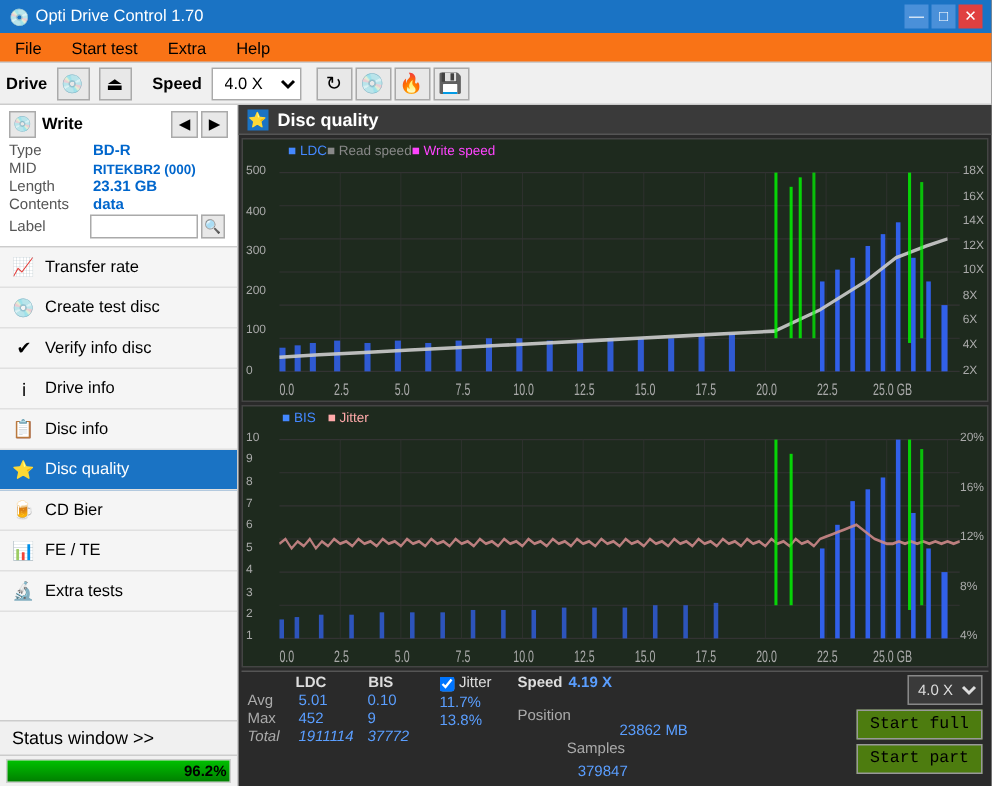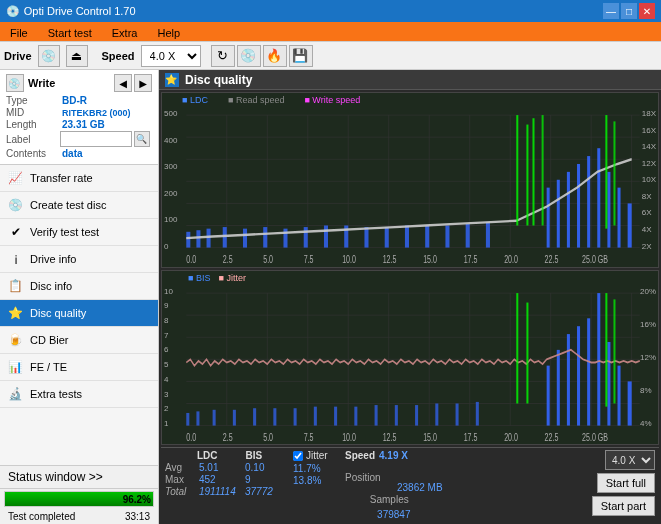--- a/index.html
+++ b/index.html
@@ -281,25 +281,26 @@
       border-top: 1px solid #555;
       padding: 2px 4px;
       display: flex;
       gap: 6px;
       font-size: 10px;
       color: #ccc;
       align-items: flex-start;
     }
     .action-btn {
       padding: 3px 8px;
-      background: #e5e5e5;
+      background: #4d7c0f;
       border: 1px solid #999;
       cursor: pointer;
       font-size: 11px;
       white-space: nowrap;
+      font-family: Liberation Mono, monospace;
     }
   </style>
 </head>
 <body>
 
 <div class="title-bar">
   <div class="title-bar-left">
     <span>💿</span>
     <span>Opti Drive Control 1.70</span>
   </div>
@@ -353,43 +354,43 @@
         <span class="disc-info-value">BD-R</span>
       </div>
       <div class="disc-info-row">
         <span class="disc-info-label">MID</span>
         <span class="disc-info-value" style="font-size:9px;">RITEKBR2 (000)</span>
       </div>
       <div class="disc-info-row">
         <span class="disc-info-label">Length</span>
         <span class="disc-info-value">23.31 GB</span>
       </div>
+      <div class="disc-info-row">
+        <span class="disc-info-label">Contents</span>
+        <span class="disc-info-value">data</span>
+      </div>
       <div class="disc-info-row label-input">
         <span class="disc-info-label">Label</span>
         <input type="text" value="" style="width: 72px; height: 16px; border: 1px solid rgb(170, 170, 170); font-size: 10px; padding: 0px 2px;">
         <button class="label-icon-btn">🔍</button>
       </div>
-      <div class="disc-info-row">
-        <span class="disc-info-label">Contents</span>
-        <span class="disc-info-value">data</span>
-      </div>
     </div>
 
     <div class="nav-items">
       <div class="nav-item">
         <span class="nav-item-icon">📈</span>
         <span>Transfer rate</span>
       </div>
       <div class="nav-item">
         <span class="nav-item-icon">💿</span>
         <span>Create test disc</span>
       </div>
       <div class="nav-item">
         <span class="nav-item-icon">✔</span>
-        <span>Verify test test</span>
+        <span>Verify info disc</span>
       </div>
       <div class="nav-item">
         <span class="nav-item-icon">ℹ</span>
         <span>Drive info</span>
       </div>
       <div class="nav-item">
         <span class="nav-item-icon">📋</span>
         <span>Disc info</span>
       </div>
       <div class="nav-item active">
@@ -411,39 +412,35 @@
     </div>
 
     <div class="sidebar-footer">
       <div class="status-window-btn">
         <span>Status window &gt;&gt;</span>
       </div>
       <div class="progress-bar-container">
         <div class="progress-bar-fill" style="width:100%;">
           <span class="progress-text">96.2%</span>
         </div>
-      </div>
-      <div style="display:flex; justify-content:space-between; padding:1px 4px;">
-        <span class="status-text">Test completed</span>
-        <span class="status-text">33:13</span>
       </div>
     </div>
   </div>
 
   <div class="content-area">
 
     <div class="dq-header">
       <div class="dq-icon">⭐</div>
       <span class="dq-title">Disc quality</span>
     </div>
 
     <div class="charts-area">
 
       <div class="chart-container">
-        <div style="position:absolute; top:2px; left:20px; z-index:10; display:flex; gap:20px; font-size:9px;">
+        <div style="position:absolute; top:2px; left:30px; z-index:10; display:flex; gap:0; font-size:9px;">
           <span style="color:#4488ff;">■ LDC</span>
           <span style="color:#888;">■ Read speed</span>
           <span style="color:#ff44ff;">■ Write speed</span>
         </div>
 
         <div style="position:absolute;left:2px;top:16px;bottom:16px;display:flex;flex-direction:column;justify-content:space-between;font-size:8px;color:#aaa;z-index:5;">
           <span>500</span>
             <span>400</span>
             <span>300</span>
             <span>200</span>
@@ -665,21 +662,21 @@
           <div style="display:flex; align-items:center; gap:4px; font-size:10px;">
             <span style="color:#5a9eff; width:36px;">13.8%</span>
           </div>
         </div>
 
         <div style="display:flex; flex-direction:column; gap:1px; margin-left:10px;">
           <div style="display:flex; gap:4px; font-size:10px; color:#ddd; font-weight:bold;">
             <span>Speed</span>
             <span style="color:#5a9eff;">4.19 X</span>
           </div>
-          <div style="display:flex; align-items:center; gap:4px; font-size:10px;justify-content:center;">
+          <div style="display:flex; align-items:center; gap:20px; font-size:10px;justify-content:center;">
             <span style="color:#aaa; width:48px;">Position</span>
             <span style="color:#5a9eff;margin-top:20px;">23862 MB</span>
           </div>
           <div style="display:flex; align-items:center; gap:4px; font-size:10px;flex-direction:column;">
             <span style="color:#aaa; width:48px;">Samples</span>
             <span style="color:#5a9eff;">379847</span>
           </div>
         </div>
 
         <div style="display:flex; flex-direction:column; gap:3px; margin-left:auto; align-items:flex-end;">

